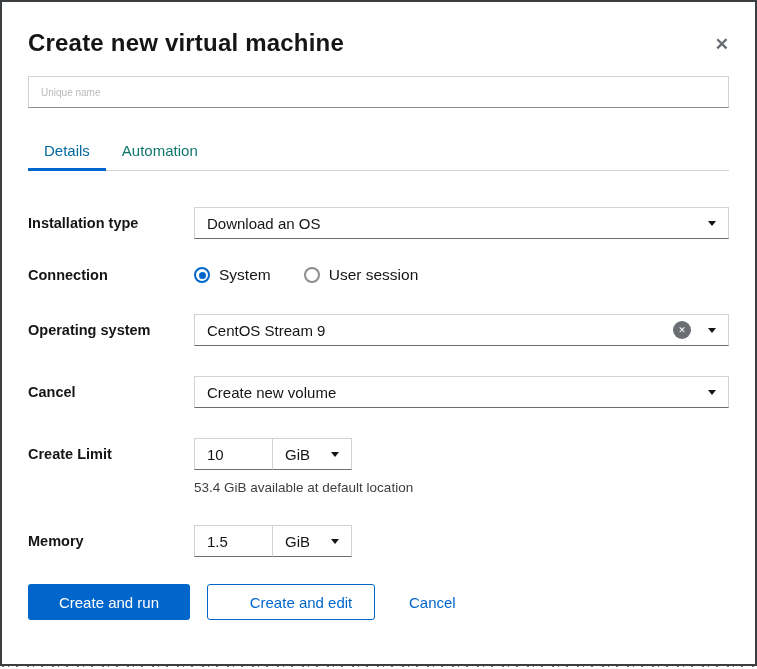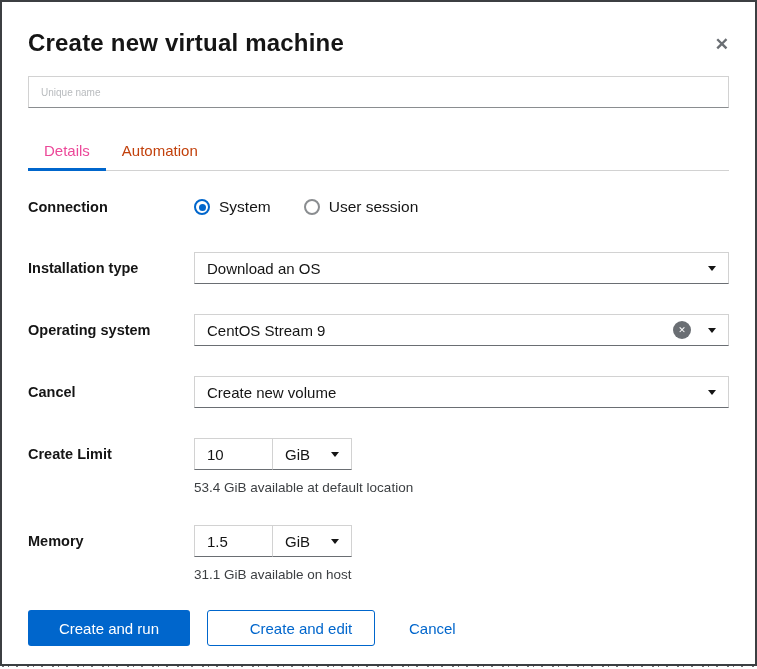--- a/index.html
+++ b/index.html
@@ -37,24 +37,24 @@
     border: 1px solid #d2d2d2; border-bottom-color: #8a8d90;
     padding: 0 12px; font-size: 10px; color: #151515;
     font-family: "Liberation Sans", sans-serif;
     outline: none; background: #fff;
   }
   .text-input::placeholder { color: #b8bbbe; opacity: 1; }
 
   
   .tabs { margin-top: 33px; display: flex; border-bottom: 1px solid #d2d2d2; }
   .tab {
-    padding: 0 16px 9px 16px; font-size: 15px; color: #c2410c; cursor: pointer;
+    padding: 0 16px 9px 16px; font-size: 15px; color: #0f766e; cursor: pointer;
     position: relative; line-height: 20px;
   }
-  .tab.active { color: #ec4899; }
+  .tab.active { color: #0369a1; }
   .tab.active::after {
     content: ""; position: absolute; left: 0; right: 0; bottom: -1px;
     height: 3px; background: var(--accent, #0066cc);
   }
 
   
   .row-connection { margin-top: 27px; }
   .radio-option { display: flex; align-items: center; cursor: pointer; margin-right: 33px; }
   .radio-circle {
     width: 16px; height: 16px; border-radius: 50%;
@@ -156,40 +156,40 @@
     <div class="field-area">
       <input class="text-input" type="text" placeholder="Unique name" style="">
     </div>
   </div>
 
   <div class="tabs">
     <div class="tab active">Details</div>
     <div class="tab">Automation</div>
   </div>
 
+  <div class="form-row row-install">
+    <div class="form-label">Installation type</div>
+    <div class="field-area">
+      <div class="select">
+        <span class="select-text">Download an OS</span>
+        <span class="caret"></span>
+      </div>
+    </div>
+  </div>
+
   <div class="form-row row-connection">
     <div class="form-label">Connection</div>
     <div class="field-area">
       <div class="radio-option">
         <span class="radio-circle checked"></span>
         <span class="radio-label">System</span>
       </div>
       <div class="radio-option">
         <span class="radio-circle"></span>
         <span class="radio-label">User session</span>
-      </div>
-    </div>
-  </div>
-
-  <div class="form-row row-install">
-    <div class="form-label">Installation type</div>
-    <div class="field-area">
-      <div class="select">
-        <span class="select-text">Download an OS</span>
-        <span class="caret"></span>
       </div>
     </div>
   </div>
 
   <div class="form-row row-os">
     <div class="form-label">Operating system</div>
     <div class="field-area">
       <div class="select">
         <span class="select-text">CentOS Stream 9</span>
         <span class="clear-circle">✕</span>
@@ -232,23 +232,20 @@
       <div class="field-area">
         <div class="input-group">
           <input class="small-input" type="text" value="1.5" style="">
           <div class="select unit-select">
             <span class="select-text">GiB</span>
             <span class="caret"></span>
           </div>
         </div>
       </div>
     </div>
-    <div class="helper-row">
-      <span class="helper-text">31.1 GiB available on host</span>
-    </div>
   </div>
 
   <div class="footer">
     <button class="btn btn-primary">Create and run</button>
     <button class="btn btn-secondary">Create and edit</button>
     <button class="btn btn-link">Cancel</button>
   </div>
 
   <div class="bg-sliver"></div>
 </div>

